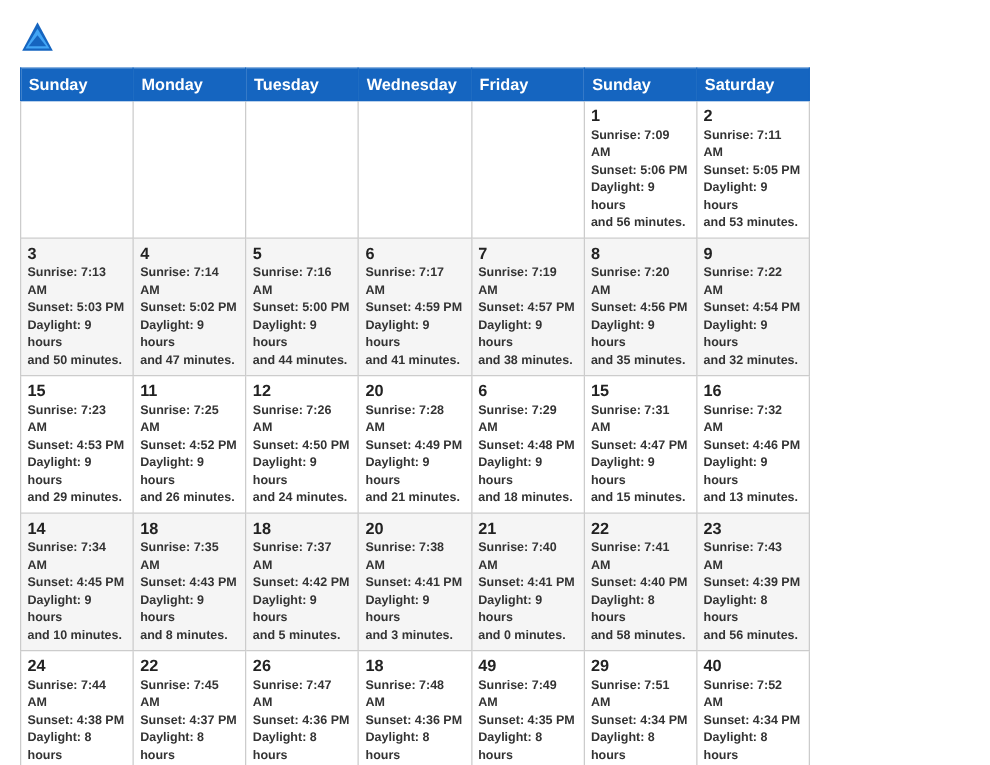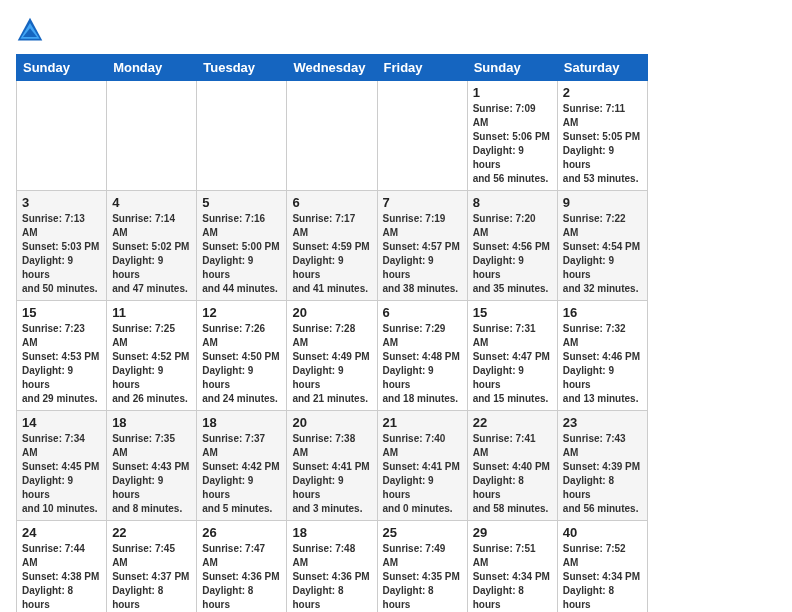--- a/index.html
+++ b/index.html
@@ -239,21 +239,21 @@
           </td>
           <td>
             <span class="day-num">26</span>
             <div class="day-info">Sunrise: 7:47 AM<br>Sunset: 4:36 PM<br>Daylight: 8 hours<br>and 49 minutes.</div>
           </td>
           <td>
             <span class="day-num">18</span>
             <div class="day-info">Sunrise: 7:48 AM<br>Sunset: 4:36 PM<br>Daylight: 8 hours<br>and 47 minutes.</div>
           </td>
           <td>
-            <span class="day-num">25</span>
+            <span class="day-num">49</span>
             <div class="day-info">Sunrise: 7:49 AM<br>Sunset: 4:35 PM<br>Daylight: 8 hours<br>and 45 minutes.</div>
           </td>
           <td>
             <span class="day-num">29</span>
             <div class="day-info">Sunrise: 7:51 AM<br>Sunset: 4:34 PM<br>Daylight: 8 hours<br>and 43 minutes.</div>
           </td>
           <td>
             <span class="day-num">40</span>
             <div class="day-info">Sunrise: 7:52 AM<br>Sunset: 4:34 PM<br>Daylight: 8 hours<br>and 41 minutes.</div>
           </td>

